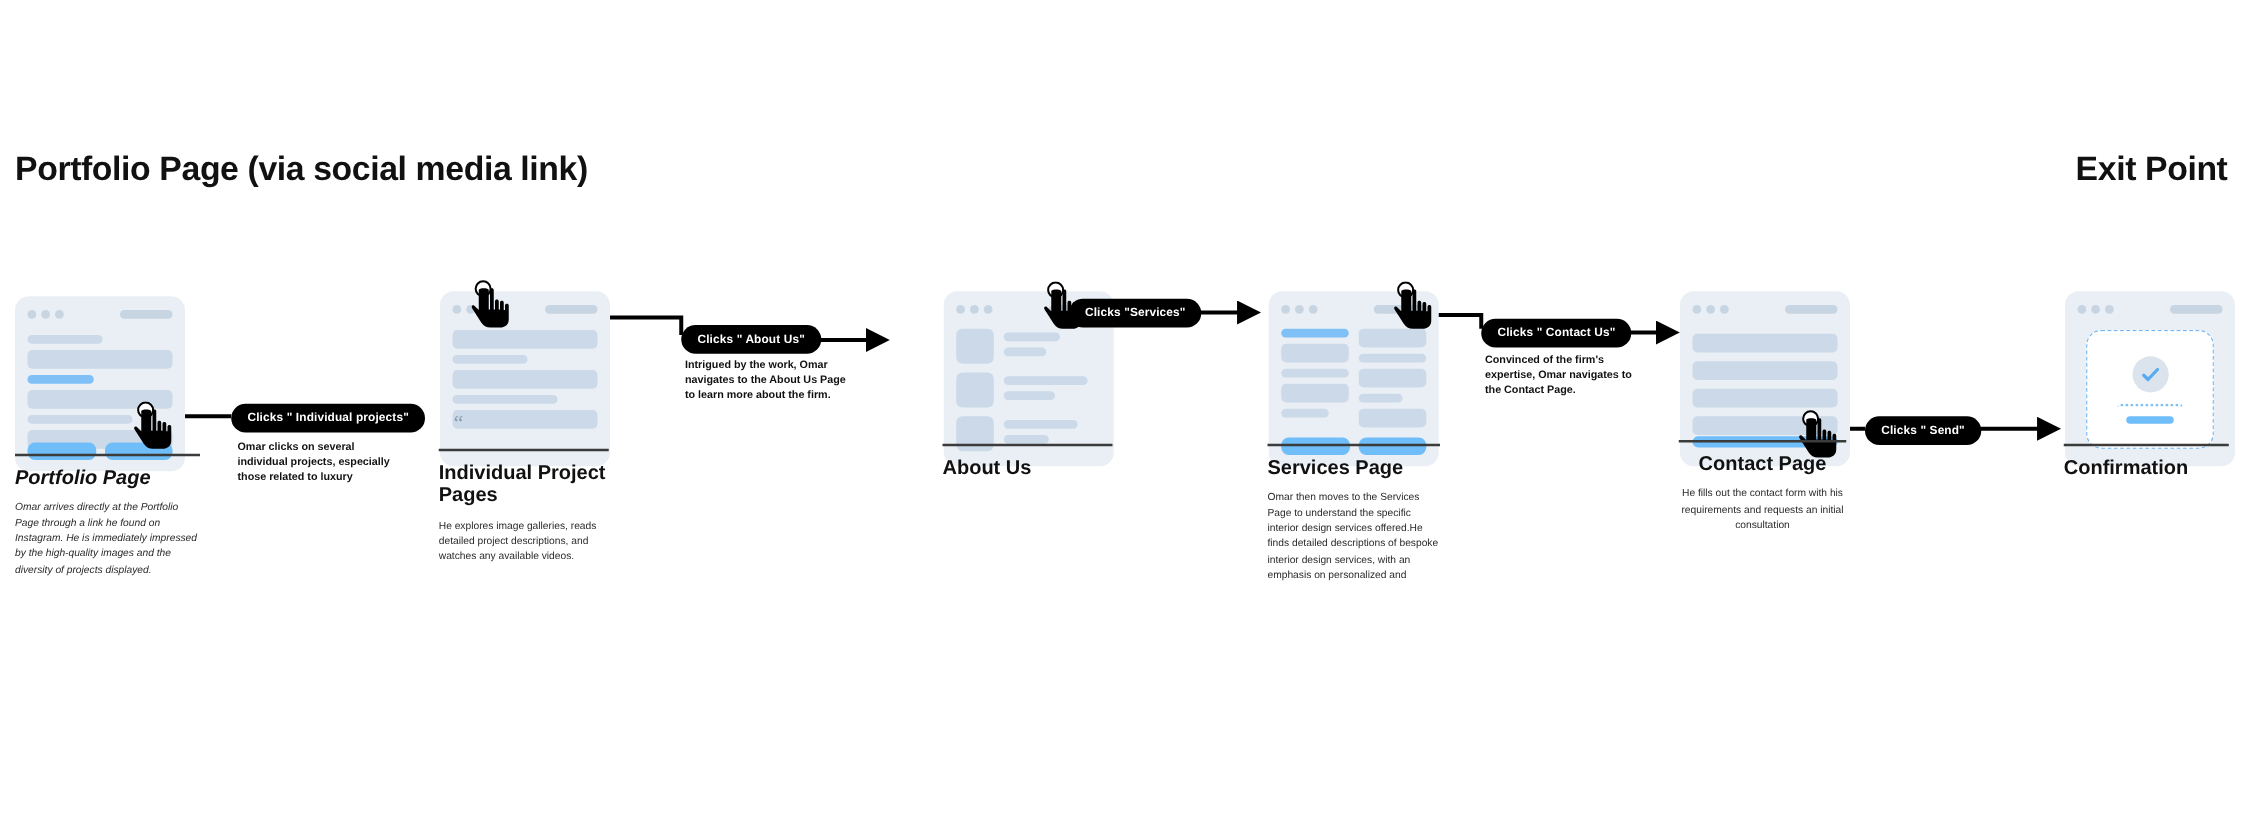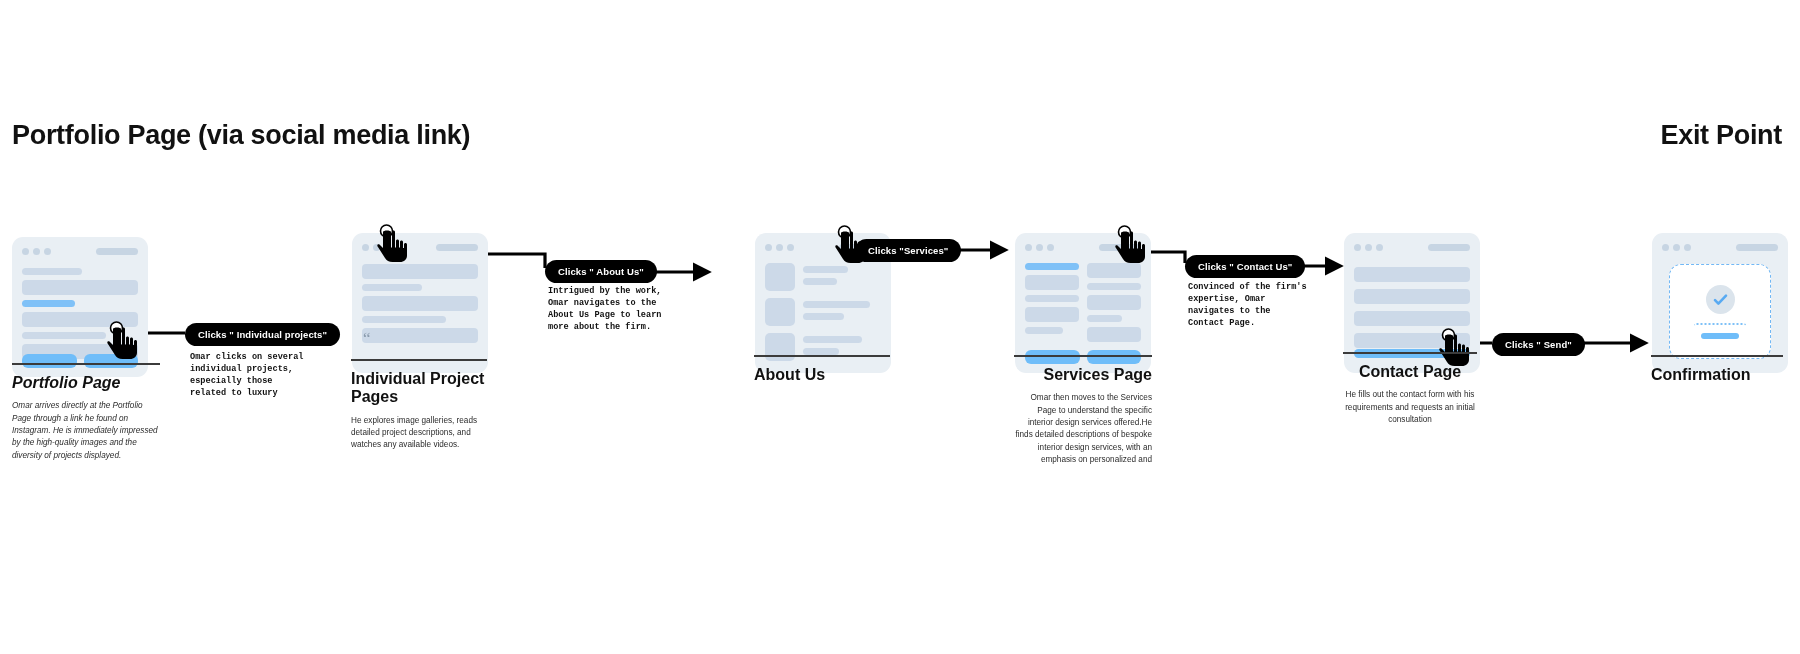--- a/index.html
+++ b/index.html
@@ -108,21 +108,20 @@
     white-space: nowrap;
     letter-spacing: 0.1px;
   }
   .note {
     position: absolute;
     font-size: 8.6px;
     font-weight: bold;
     color: #111111;
     line-height: 1.38;
     width: 122px;
-    font-family: Liberation Mono, monospace;
   }
 
   
   #wires { position: absolute; left: 0; top: 0; width: 1800px; height: 654px; }
 
   
   .caption { position: absolute; }
   .cap-rule { height: 2px; background: #3b3b3b; margin-bottom: 9px; }
   .cap-title {
     font-size: 16px; font-weight: bold; color: #111111;
@@ -302,21 +301,21 @@
       </div>
       <div class="btnrow">
         <div class="pbtn"></div>
         <div class="pbtn"></div>
       </div>
       <svg class="cursor" style="left:100px; top:-8px;" viewBox="0 0 34 40" xmlns="http://www.w3.org/2000/svg">
         <circle cx="9.5" cy="7" r="6" fill="#ffffff" stroke="#000000" stroke-width="1.6"></circle>
         <path d="M6 8 L6 24 L2.5 20.5 C1 19.5 -0.5 21 0.8 22.8 L8 34 C9.5 36.5 12 38 15.5 38 L23 38 C27 38 30 35.5 30 31.5 L30 20.5 C30 18.5 27 18.5 27 20.5 L27 24 L26 24 L26 18 C26 16 23 16 23 18 L23 23.5 L22 23.5 L22 17 C22 15 19 15 19 17 L19 23.5 L18 23.5 L18 8 C18 6 15 6 15 8 L15 23.5 L14 23.5 L14 8 C14 6 6 6 6 8 Z" fill="#000000"></path>
       </svg>
     </div>
-    <div class="caption" style="left:-1px; top:122px; width:138px;text-align:right;">
+    <div class="caption" style="left:-1px; top:122px; width:138px;">
       <div class="cap-rule"></div>
       <div class="cap-title">Services Page</div>
       <div class="cap-body">Omar then moves to the Services Page to understand the specific interior design services offered.He finds detailed descriptions of bespoke interior design services, with an emphasis on personalized and</div>
     </div>
   </div>
 
   <div class="pill" style="left:1185px; top:255px;">Clicks " Contact Us"</div>
   <div class="note" style="left:1188px; top:282px; width:120px;">Convinced of the firm's expertise, Omar navigates to the Contact Page.</div>
 
   <div class="step" style="left:1344px; top:233px;text-align:center;">

